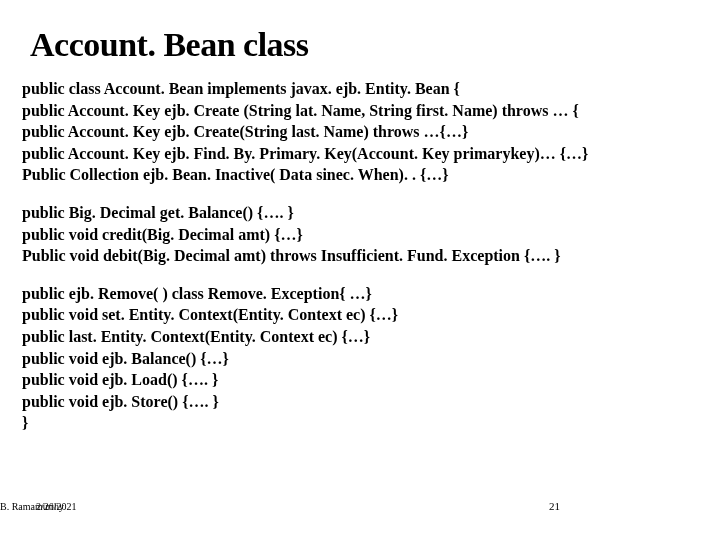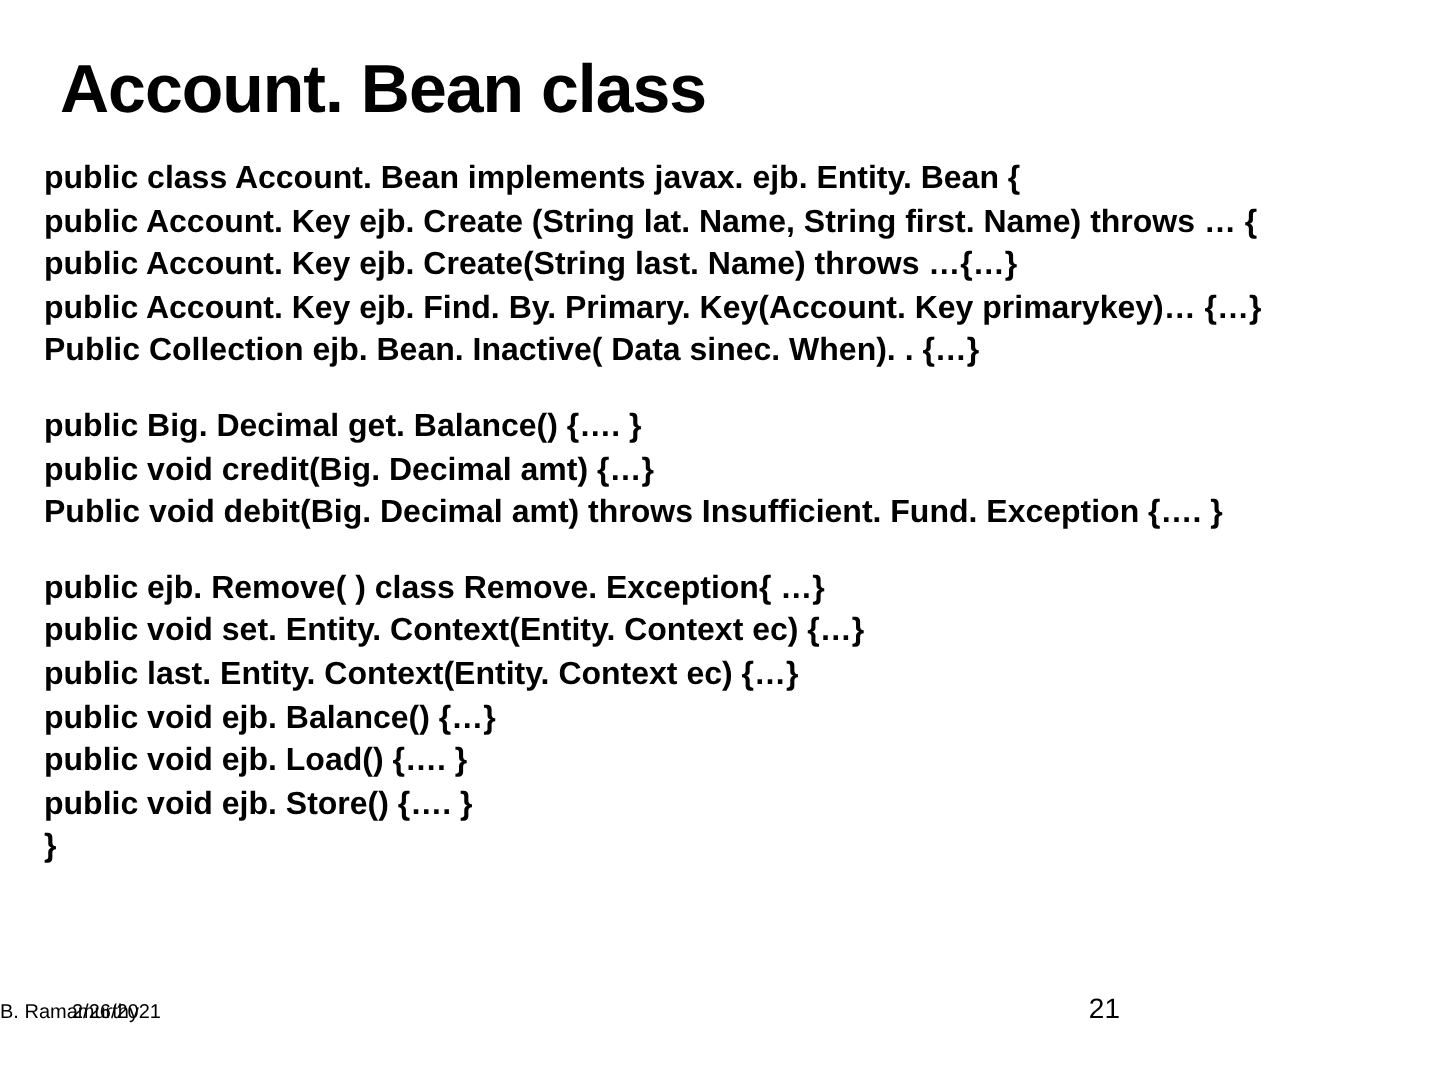--- a/index.html
+++ b/index.html
@@ -11,20 +11,21 @@
     font-family: Verdana, Geneva, sans-serif;
     color: #000;
     overflow: hidden;
   }
   .slide {
     position: relative;
     width: 600px;
     height: 540px;
     box-sizing: border-box;
     padding: 18px 22px 0 22px;
+    font-family: Liberation Serif, serif;
   }
   .title {
     font-size: 34px;
     font-weight: bold;
     margin: 8px 0 14px 8px;
     letter-spacing: -0.5px;
   }
   .block {
     font-size: 16px;
     line-height: 1.35;
@@ -48,21 +49,21 @@
     left: 0;
     right: 0;
     bottom: 28px;
     font-size: 10px;
     font-weight: normal;
   }
   .footer-num {
     position: absolute;
     right: 40px;
     bottom: 28px;
-    font-size: 14px;
+    font-size: 11px;
     font-weight: normal;
     margin-left: 24px;
   }
 </style>
 </head>
 <body>
 
 <div class="slide">
 
   <div class="title">Account. Bean class</div>

